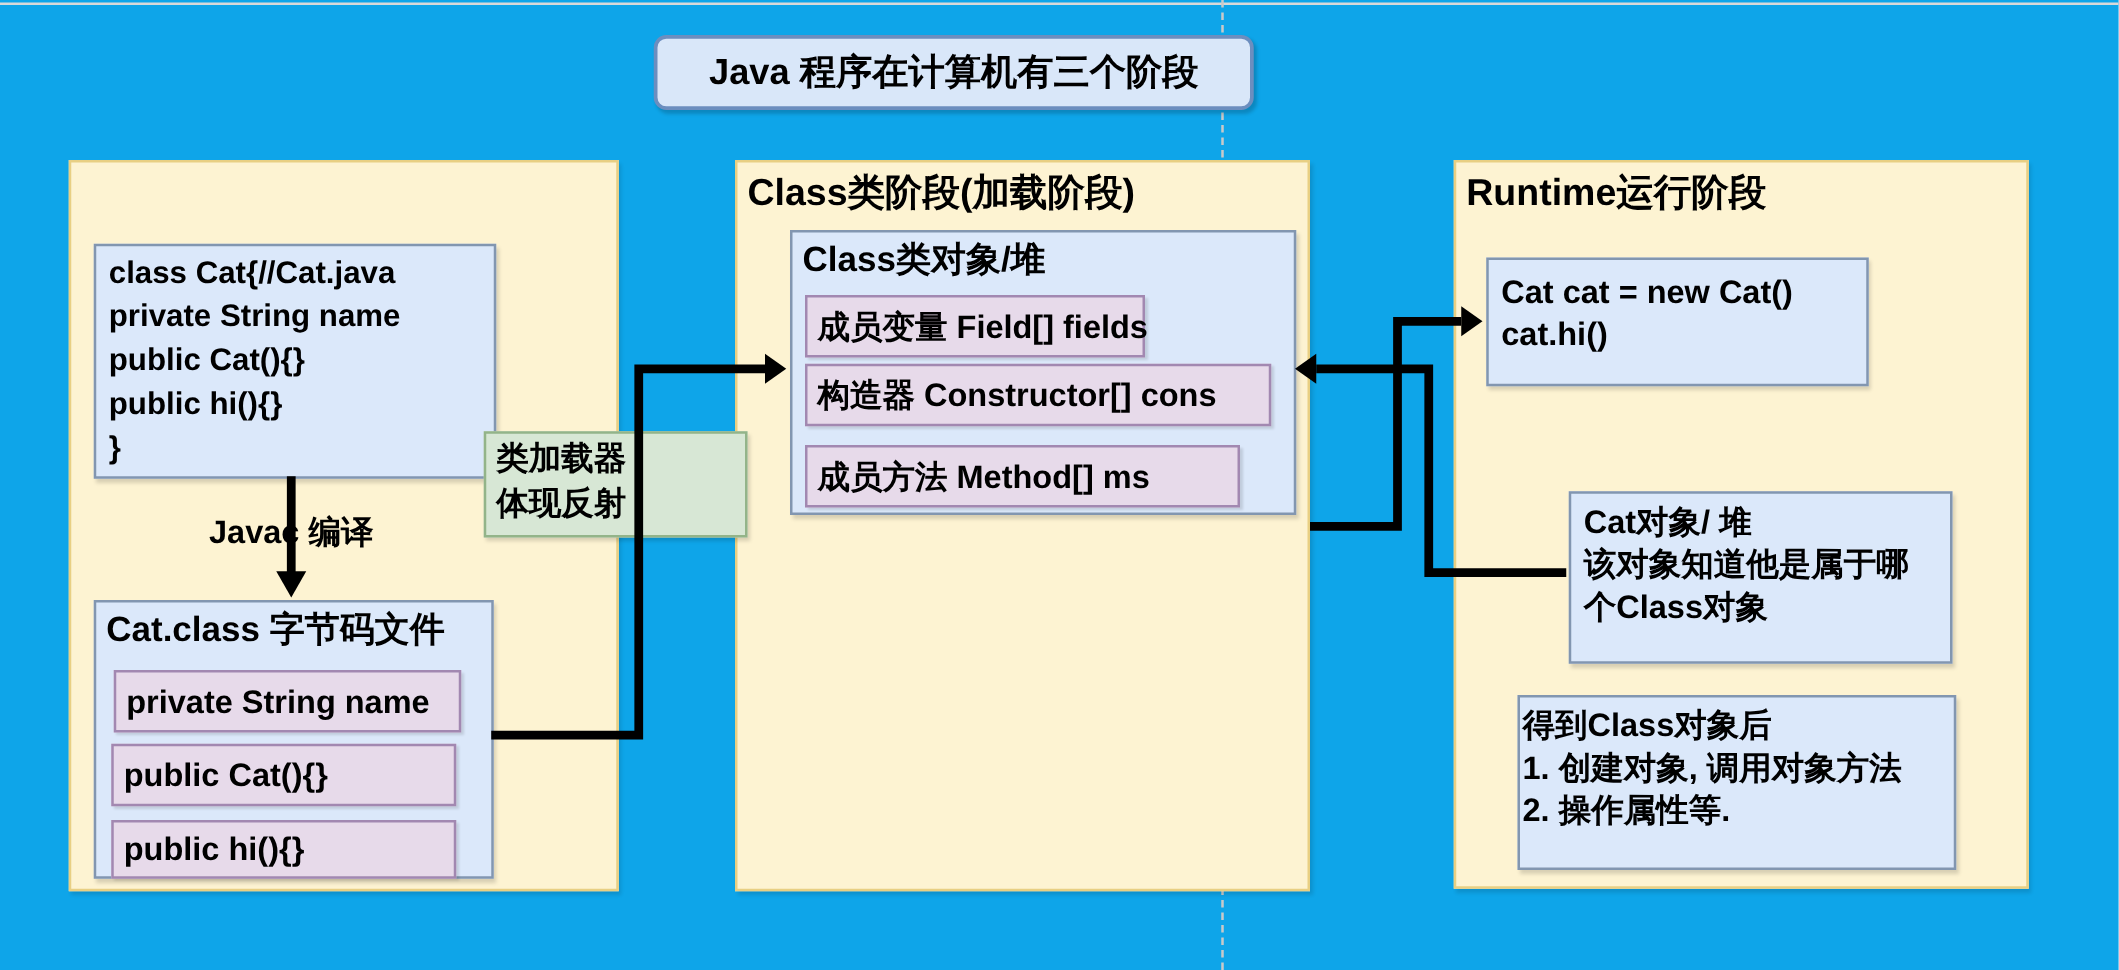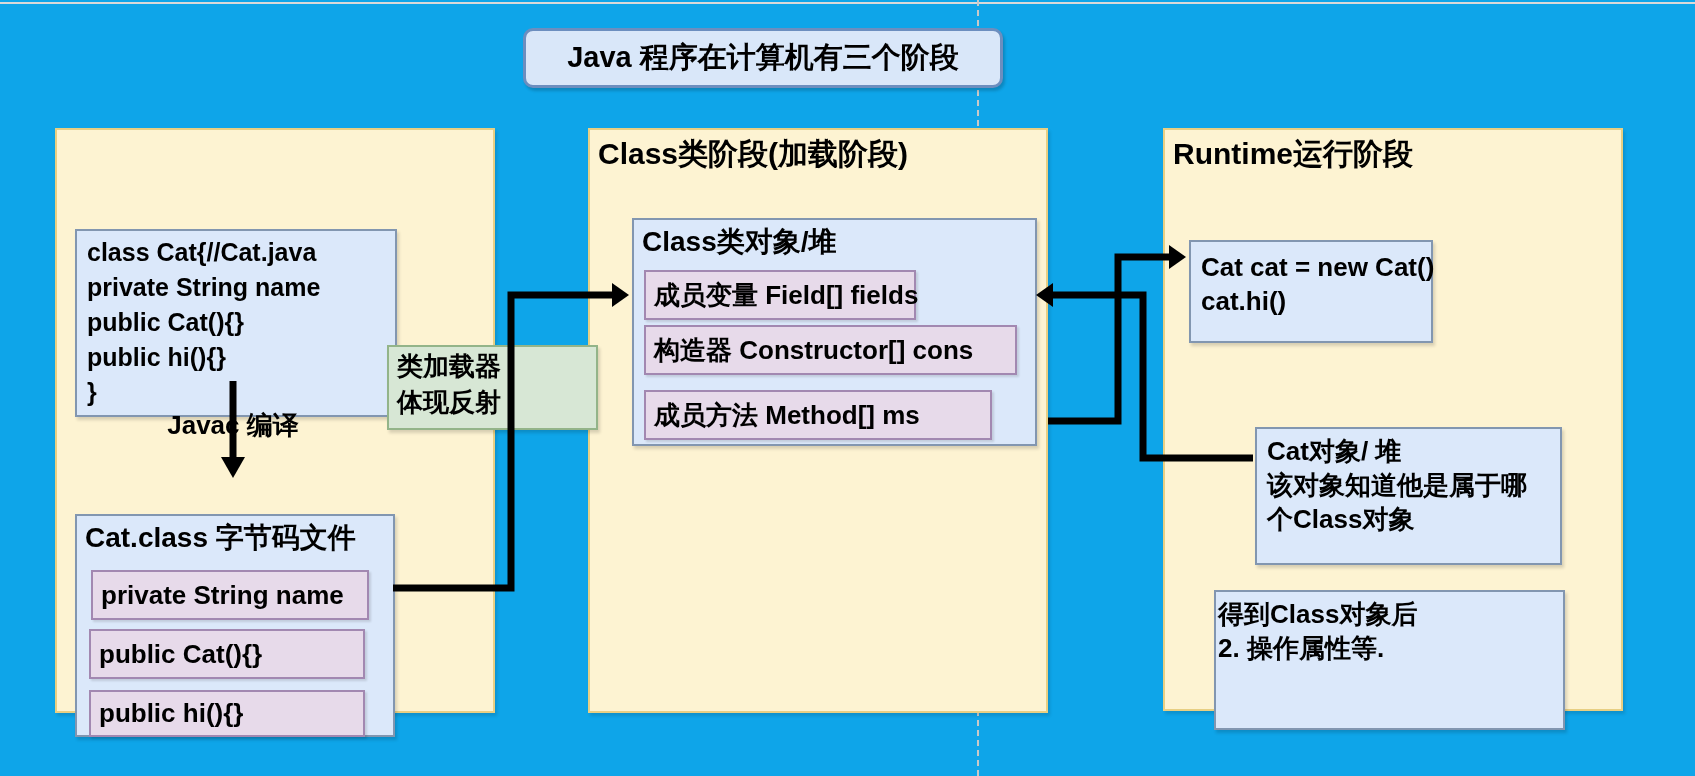--- a/index.html
+++ b/index.html
@@ -24,21 +24,21 @@
     box-sizing:border-box;display:flex;align-items:center;justify-content:center;
     font-size:29px;box-shadow:2px 3px 3px rgba(0,0,0,0.18);
   }
   .panel{
     position:absolute;background:var(--panel-fill);border:2px solid var(--panel-border);
     box-sizing:border-box;z-index:1;box-shadow:2px 3px 3px rgba(0,0,0,0.12);
   }
   .phead{position:absolute;left:8px;top:4px;font-size:30px;white-space:nowrap;}
   .bluebox{
     position:absolute;background:var(--blue-fill);border:2px solid var(--blue-border);
-    box-sizing:border-box;box-shadow:2px 3px 3px rgba(0,0,0,0.15);margin-top:34px;
+    box-sizing:border-box;box-shadow:2px 3px 3px rgba(0,0,0,0.15);
   }
   .bhead{position:absolute;left:8px;top:3px;font-size:28px;white-space:nowrap;}
   .codeline{font-size:25px;line-height:35px;white-space:pre;}
   .srctext{position:absolute;left:10px;top:4px;}
   .pink{
     position:absolute;background:var(--pink-fill);border:2px solid var(--pink-border);
     box-sizing:border-box;display:flex;align-items:center;padding-left:8px;
     font-size:26px;white-space:nowrap;box-shadow:2px 2px 2px rgba(0,0,0,0.12);
   }
   .greenbox{
@@ -90,38 +90,39 @@
       <div class="bhead">Class类对象/堆</div>
       <div class="pink" style="left:10px;top:50px;width:272px;height:50px;">成员变量 Field[] fields</div>
       <div class="pink" style="left:10px;top:105px;width:373px;height:50px;">构造器 Constructor[] cons</div>
       <div class="pink" style="left:10px;top:170px;width:348px;height:50px;">成员方法 Method[] ms</div>
     </div>
   </div>
 
   <div class="panel" style="left:1163px;top:128px;width:460px;height:583px;">
     <div class="phead">Runtime运行阶段</div>
 
-    <div class="bluebox" style="left:24px;top:76px;width:244px;height:103px;">
+    <div class="bluebox" style="left:24px;top:76px;width:306px;height:103px;">
       <div class="rtext" style="left:10px;top:8px;">
         <div>Cat cat = new Cat()</div>
         <div>cat.hi()</div>
       </div>
     </div>
 
     <div class="bluebox" style="left:90px;top:263px;width:307px;height:138px;">
       <div class="rtext" style="left:10px;top:5px;">
         <div>Cat对象/ 堆</div>
         <div>该对象知道他是属于哪</div>
         <div>个Class对象</div>
       </div>
     </div>
 
     <div class="bluebox" style="left:49px;top:426px;width:351px;height:140px;">
       <div class="rtext" style="left:2px;top:5px;">
         <div>得到Class对象后</div>
+        <div>1. 创建对象, 调用对象方法</div>
         <div>2. 操作属性等.</div>
       </div>
     </div>
   </div>
 
   <div class="greenbox">
     <div>类加载器</div>
     <div>体现反射</div>
   </div>
 

